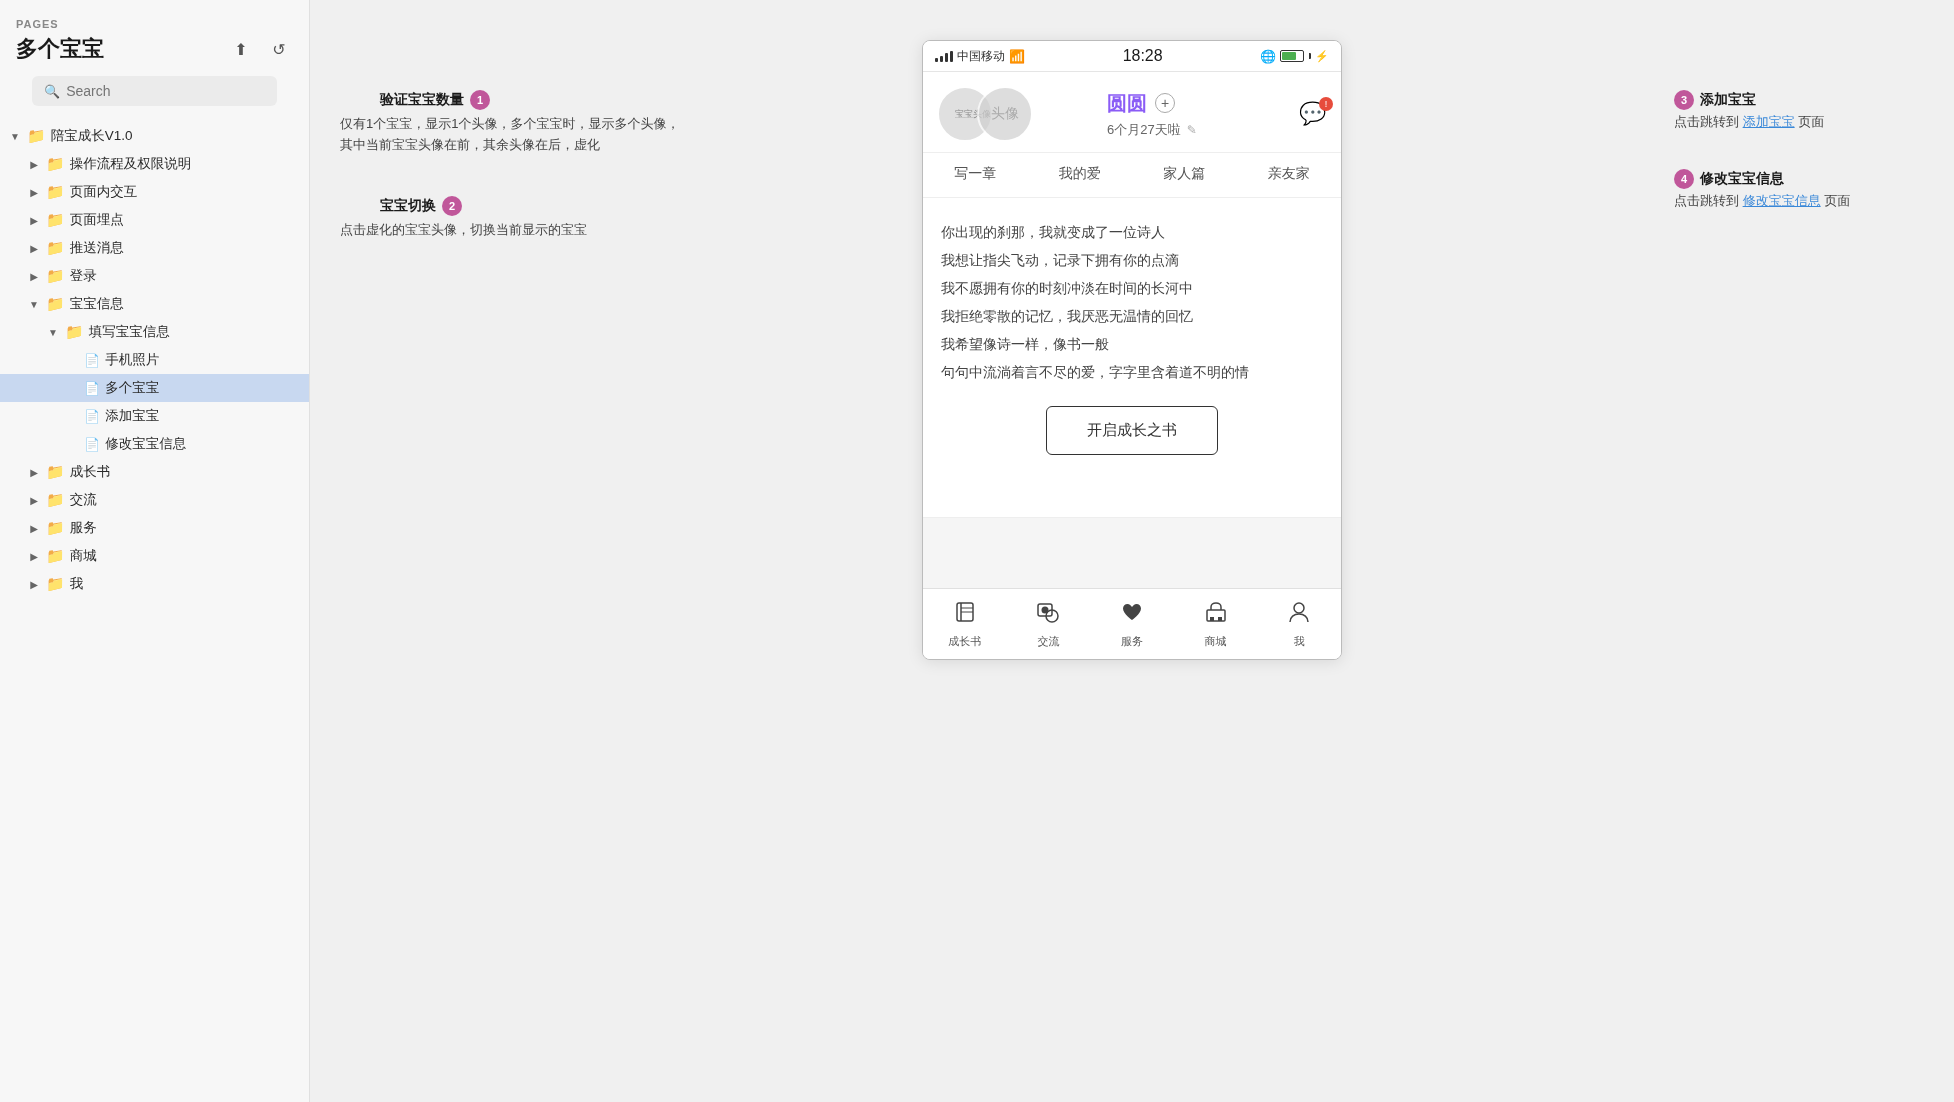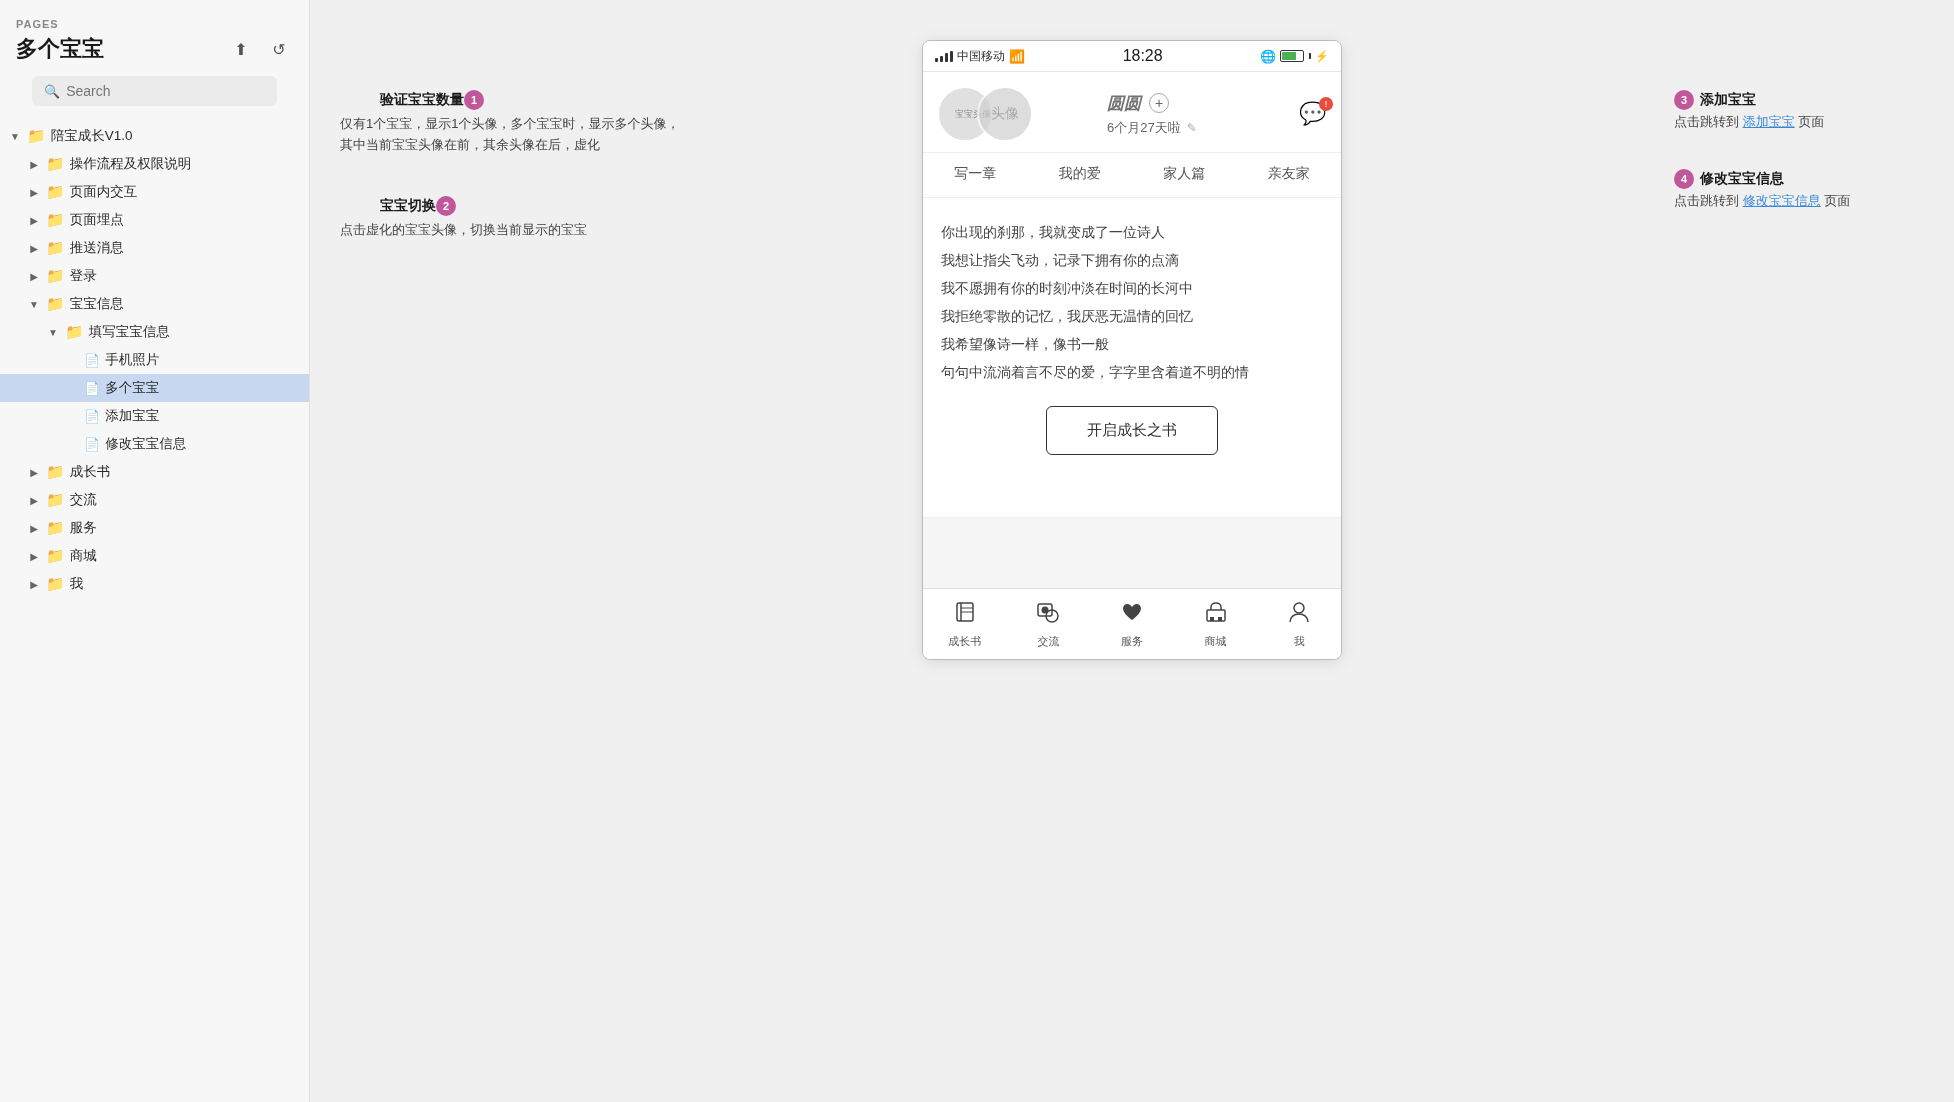--- a/index.html
+++ b/index.html
@@ -129,20 +129,21 @@
     .annotation-block {
       margin-bottom: 40px;
     }
     .annotation-title {
       font-weight: 700;
       font-size: 14px;
       color: #1a1a1a;
       margin-bottom: 4px;
       display: flex;
       align-items: center;
+      gap: 6px;
       padding-left: 40px;
     }
     .annotation-badge {
       width: 20px;
       height: 20px;
       border-radius: 50%;
       display: inline-flex;
       align-items: center;
       justify-content: center;
       font-size: 11px;
@@ -311,24 +312,23 @@
     .profile-info {
       margin-left: 60px;
     }
     .profile-name-row {
       display: flex;
       align-items: center;
       gap: 8px;
       margin-bottom: 4px;
     }
     .profile-name {
-      font-size: 17px;
+      font-size: 20px;
       font-weight: 600;
-      color: #737373;
-      font-style: italic;
+      color: #8b5cf6;
     }
     .add-btn {
       width: 20px;
       height: 20px;
       border: 1.5px solid #aaa;
       border-radius: 50%;
       display: flex;
       align-items: center;
       justify-content: center;
       font-size: 14px;

